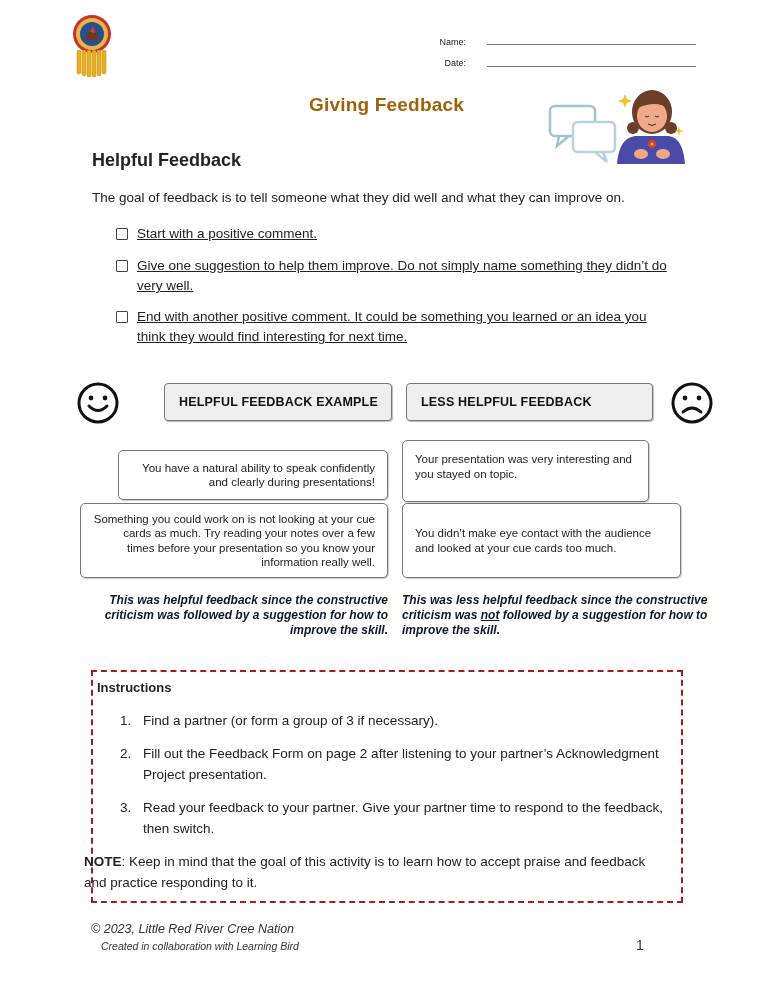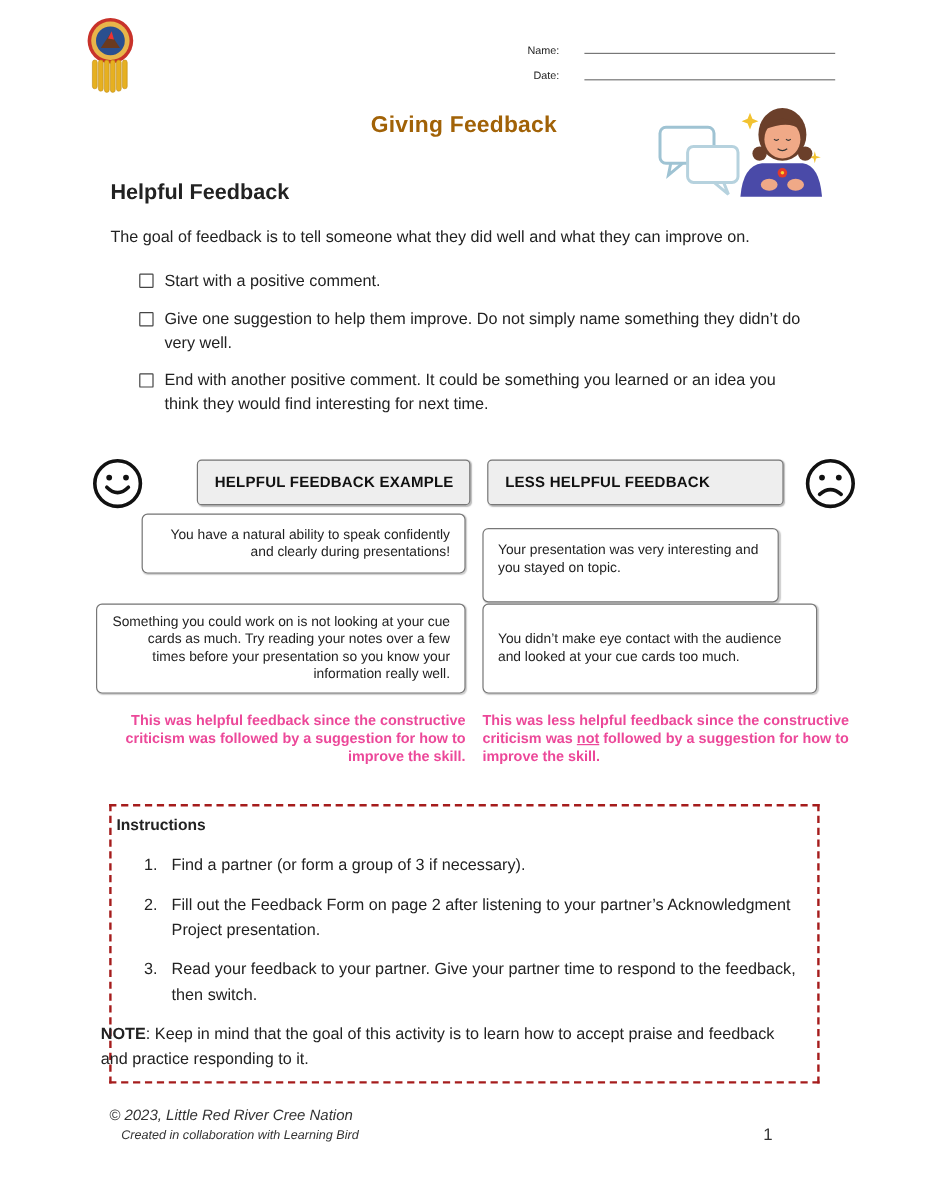--- a/index.html
+++ b/index.html
@@ -14,29 +14,29 @@
   .field-label { font-size: 9px; color: #222; text-align: right; width: 50px; }
   .field-line { height: 1px; background: #777; }
 
   .title { left: 0; width: 773px; top: 94px; text-align: center; font-size: 19px; font-weight: bold; color: #a16207; letter-spacing: 0.2px; }
 
   .illus { left: 545px; top: 86px; width: 145px; height: 82px; }
 
   .h2 { left: 92px; top: 150px; font-size: 18px; font-weight: bold; color: #222; }
   .intro { left: 92px; top: 190px; font-size: 13.5px; color: #222; }
 
-  .check-item { left: 116px; width: 560px; font-size: 13.5px; line-height: 20px; color: #222; display: flex; }
+  .check-item { left: 116px; width: 560px; font-size: 13.5px; line-height: 20px; color: #222; display: flex; text-decoration: underline; }
   .checkbox { width: 12px; height: 12px; border: 1px solid #444; border-radius: 1px; margin-top: 4px; margin-right: 9px; flex-shrink: 0; }
 
   .face { width: 44px; height: 44px; }
 
   .hdr-box { height: 38px; border: 1px solid #777; border-radius: 4px; background: #eeeeee; box-shadow: 1px 1px 1px #bbb; font-size: 12.5px; font-weight: bold; color: #111; display: flex; align-items: center; letter-spacing: 0.2px; text-align: right; }
   .ex-box { border: 1px solid #777; border-radius: 5px; background: #fff; box-shadow: 1px 1px 1px #ccc; font-size: 11.5px; line-height: 14.5px; color: #222; display: flex; flex-direction: column; justify-content: center; padding: 0 12px; }
   .right-txt { text-align: right; }
-  .note-it { font-size: 12px; font-weight: bold; line-height: 15px; color: #ec4899; }
+  .note-it { font-size: 12px; font-weight: bold; font-style: italic; line-height: 15px; color: #0f172a; }
 
   .instr { left: 91px; top: 670px; width: 592px; height: 233px; border: 2px dashed #a51c1c; }
   .instr-title { left: 97px; top: 680px; font-size: 13px; font-weight: bold; color: #222; }
   .instr-item { left: 120px; width: 545px; font-size: 13.5px; line-height: 21px; color: #222; display: flex; }
   .instr-num { width: 23px; flex-shrink: 0; }
   .note-line { left: 84px; top: 851px; width: 585px; font-size: 13.5px; line-height: 21px; color: #222; }
 
   .footer1 { left: 91px; top: 922px; font-size: 12.5px; font-style: italic; color: #333; }
   .footer2 { left: 91px; top: 940px; font-size: 10.5px; font-style: italic; color: #333; margin-left: 10px; }
   .page-num { left: 636px; top: 937px; font-size: 14px; color: #333; }
@@ -125,21 +125,21 @@
   </svg>
 </div>
 
 <div class="abs hdr-box" style="left:164px; top:383px; width:228px; justify-content:flex-end; padding-right:13px;">
   <span>HELPFUL FEEDBACK EXAMPLE</span>
 </div>
 <div class="abs hdr-box" style="left:406px; top:383px; width:247px; padding-left:14px;">
   <span>LESS HELPFUL FEEDBACK</span>
 </div>
 
-<div class="abs ex-box right-txt" style="left:118px; top:428px; width:270px; height:50px;">
+<div class="abs ex-box right-txt" style="left:118px; top:450px; width:270px; height:50px;">
   <span>You have a natural ability to speak confidently and clearly during presentations!</span>
 </div>
 <div class="abs ex-box" style="left:402px; top:440px; width:247px; height:62px; justify-content:flex-start; padding-top:11px;">
   <span>Your presentation was very interesting and you stayed on topic.</span>
 </div>
 <div class="abs ex-box right-txt" style="left:80px; top:503px; width:308px; height:75px;">
   <span>Something you could work on is not looking at your cue cards as much. Try reading your notes over a few times before your presentation so you know your information really well.</span>
 </div>
 <div class="abs ex-box" style="left:402px; top:503px; width:279px; height:75px;">
   <span>You didn’t make eye contact with the audience and looked at your cue cards too much.</span>

